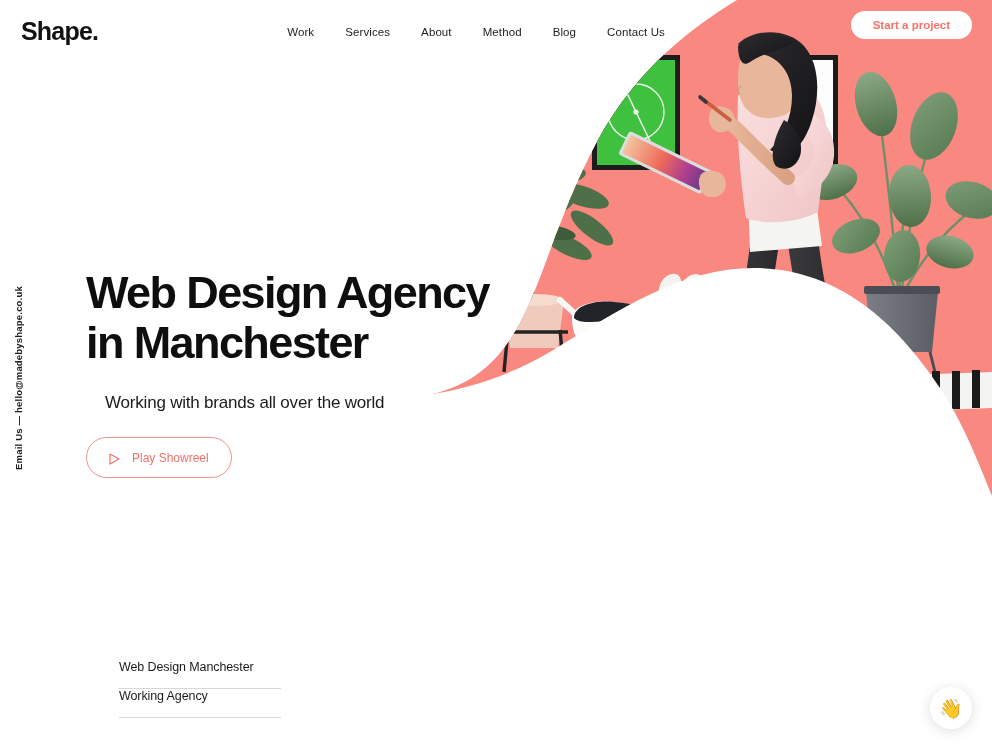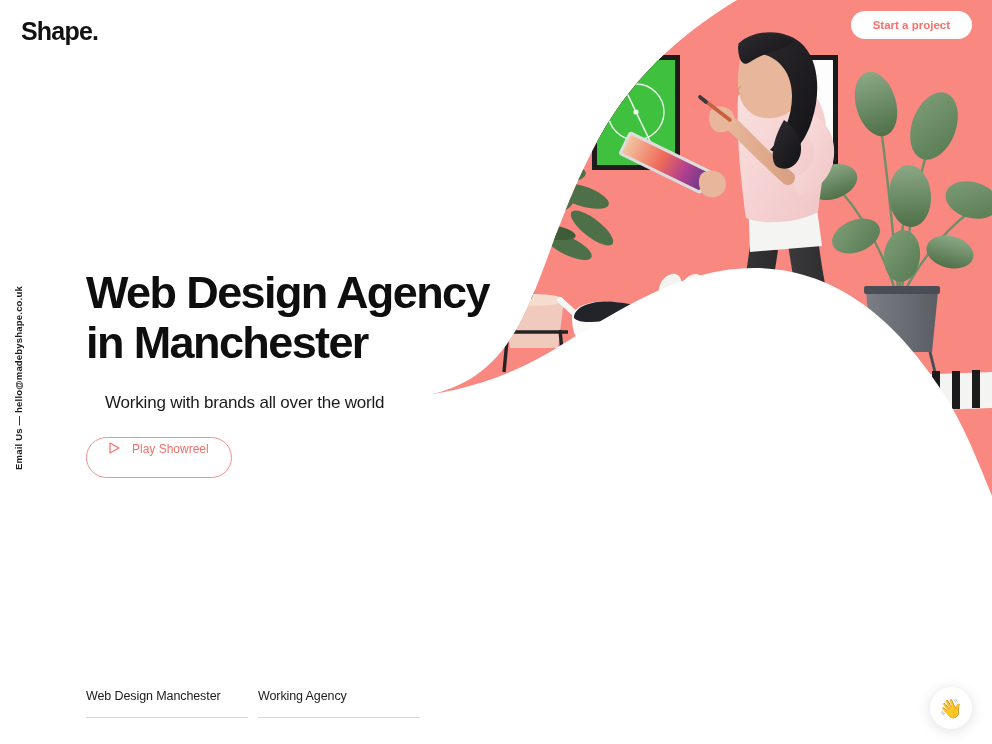--- a/index.html
+++ b/index.html
@@ -80,37 +80,37 @@
     font-size:45px; font-weight:bold;
     line-height:1.12; letter-spacing:-1.6px;
     color:#0e0e0e; white-space:pre-line;
   }
   #hero-subheading{
     margin-top:24px;
     font-size:17px; color:#1b1b1b; letter-spacing:-0.2px;margin-left:19px;
   }
   #play-showreel-button{
     margin-top:24px;
-    display:inline-flex; align-items:flex-start; gap:12px;
-    height:41px; padding:4px 22px;
+    display:inline-flex; align-items:flex-end; gap:12px;
+    height:41px; padding:12px 22px;
     border:1px solid #f0938d; border-radius:22px;
     background:transparent; cursor:pointer;
     color:#f0706a; font-size:12px;
     font-family:"Liberation Sans", sans-serif;
   }
   .play-wrap{
     width:11px; height:12px; position:relative;
     display:inline-block;
   }
   .play-wrap svg{ position:absolute; left:0; top:0; }
 
   
   #bottom-links{
-    position:absolute; left:86px; bottom:26px;
-    display:flex; z-index:30;
+    position:absolute; left:119px; bottom:26px;
+    display:flex; z-index:30;flex-direction:column;
   }
   .bottom-link{
     display:block;
     width:162px; margin-right:10px;
     padding-bottom:14px;
     border-bottom:1px solid #d8d8d8;
     font-size:12.5px; color:#1b1b1b; text-decoration:none;
     letter-spacing:-0.1px; white-space:nowrap;
   }
 
@@ -398,20 +398,28 @@
 
     <g clip-path="url(#waveCut)">
       <rect x="0" y="250" width="560" height="350" fill="#ffffff"></rect>
     </g>
   </svg>
 </div>
 
 <header id="site-header">
   <div id="logo">Shape.</div>
 
+  <nav id="main-nav">
+    <a class="n0" href="#">Work</a>
+    <a class="n1" href="#">Services</a>
+    <a class="n2" href="#">About</a>
+    <a class="n3" href="#">Method</a>
+    <a class="n4" href="#">Blog</a>
+    <a class="n5" href="#">Contact Us</a>
+  </nav>
 
   <button id="start-project-button">Start a project</button>
 </header>
 
 <div id="email-rail">
   <div id="email-rail-text">Email Us — hello@madebyshape.co.uk</div>
 </div>
 
 <section id="hero-copy">
   <h1 id="hero-heading">Web Design Agency

